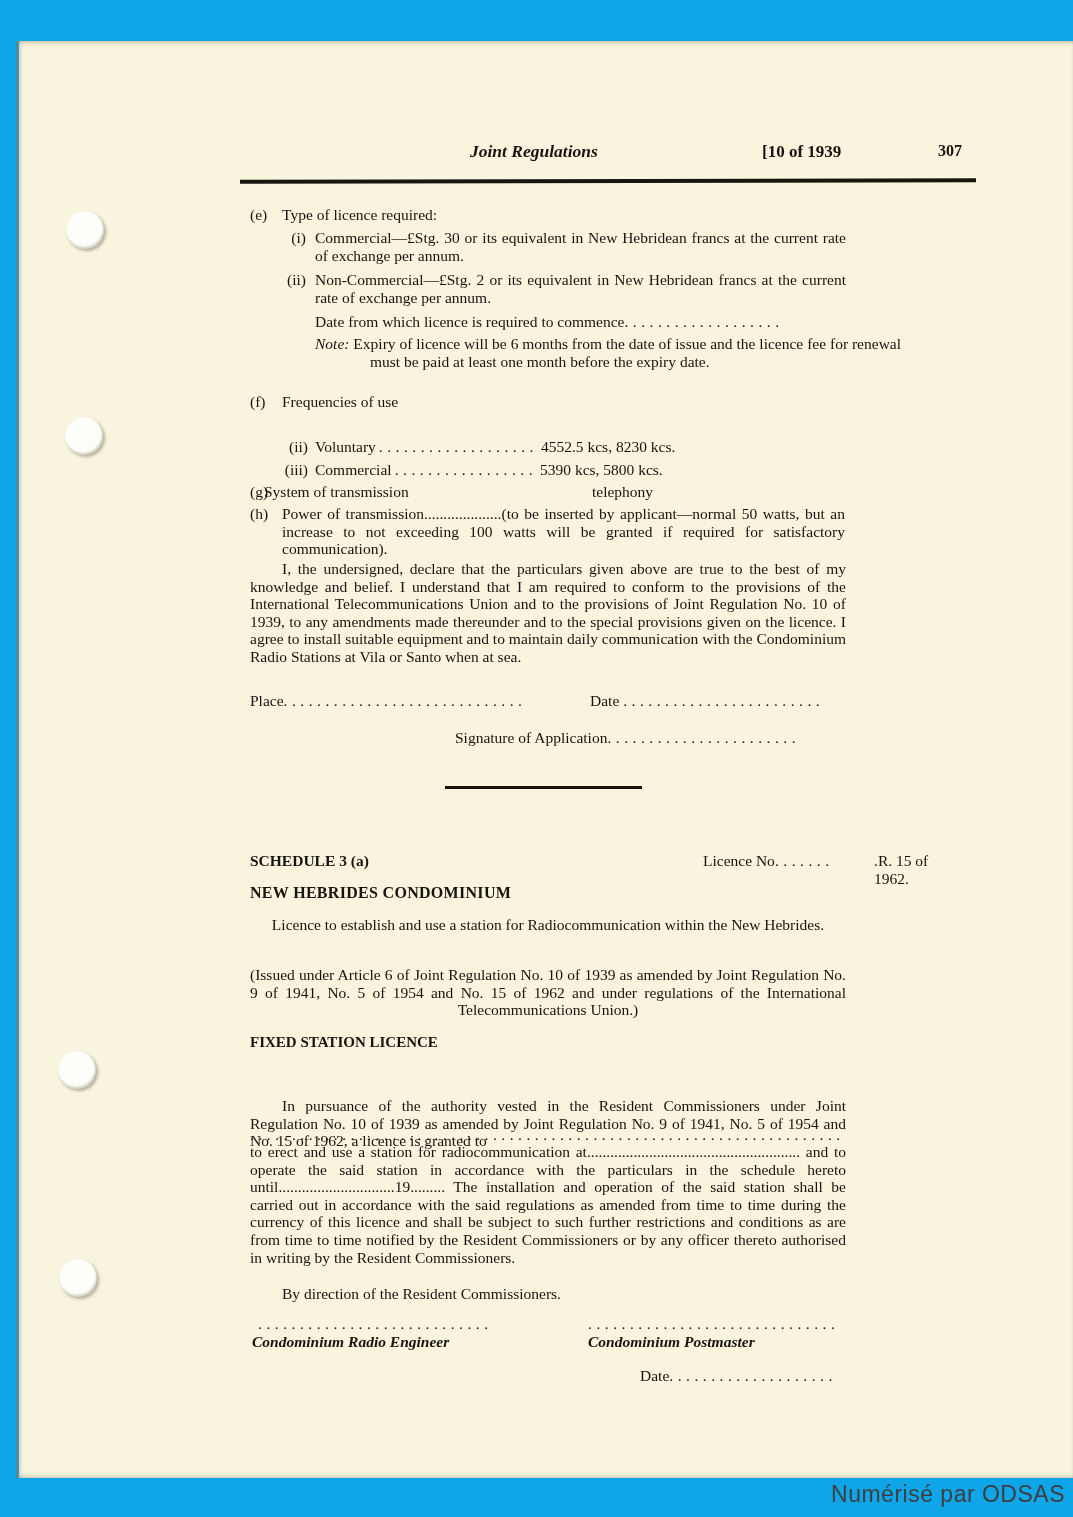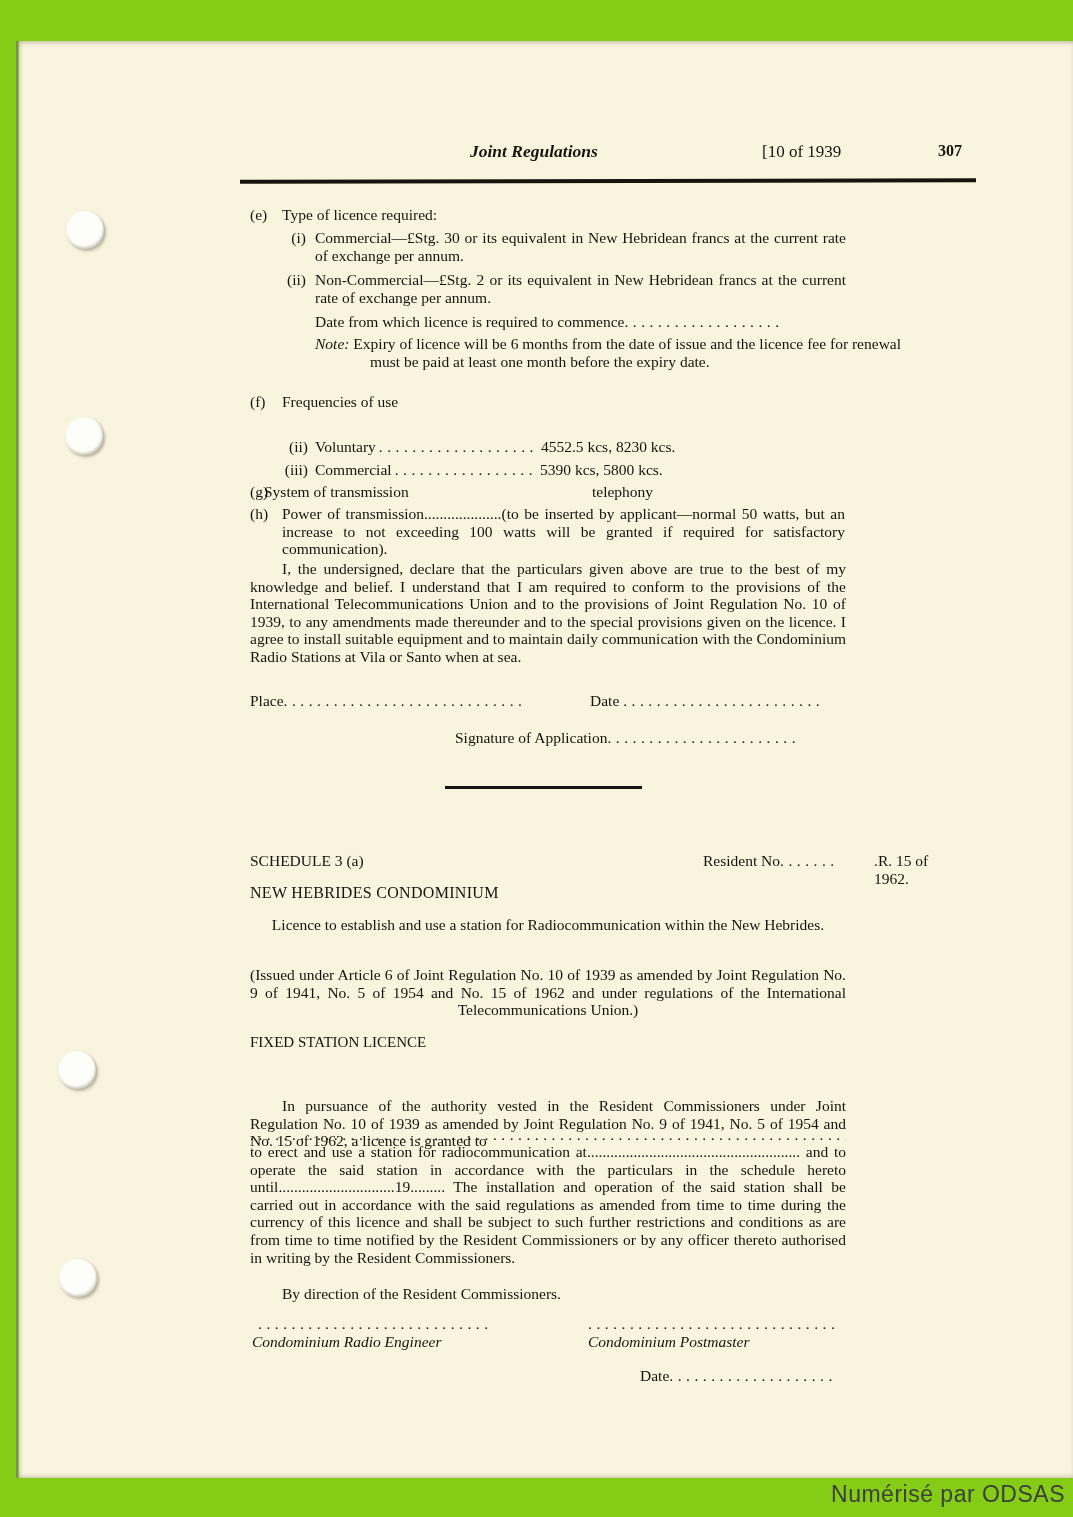--- a/index.html
+++ b/index.html
@@ -6,36 +6,36 @@
     --paper:#f8f4de;
     --ink:#17140f;
     --wm:#3e3e3e;
   }
   html,body{margin:0;padding:0;}
   body{
     width:1073px;height:1517px;background:#ffffff;
     font-family:"Liberation Serif","DejaVu Serif",serif;
     color:var(--ink);
   }
-  #page{position:relative;width:1073px;height:1517px;overflow:hidden;background:#84cc16;}
+  #page{position:relative;width:1073px;height:1517px;overflow:hidden;background:#0ea5e9;}
   .paper{
     position:absolute;left:19px;top:41px;width:1054px;height:1437px;
     background:var(--paper);
     box-shadow: inset 0 4px 5px -3px rgba(110,102,80,.45),
                 inset 0 -4px 5px -3px rgba(110,102,80,.35),
                 inset 3px 0 4px -2px rgba(110,102,80,.25);
   }
   .edge-line{position:absolute;left:16px;top:41px;width:2px;height:1437px;background:#7d7b72;opacity:.8;}
   .hole{
     position:absolute;width:38px;height:38px;border-radius:50%;
     background:#fdfdf9;
     box-shadow: 2px 2px 3px rgba(120,112,90,.5), inset -1px -2px 2px rgba(120,112,90,.3);
   }
   .t{position:absolute;font-size:15.5px;line-height:17.6px;}
-  .b{font-weight:normal;}
+  .b{font-weight:bold;}
   .i{font-style:italic;}
   .just{text-align:justify;}
   .justc{text-align:justify;text-align-last:center;}
   .ind{text-indent:32px;}
   .ctr{text-align:left;}
   .dots{letter-spacing:4.5px;}
   .rule{position:absolute;background:var(--ink);}
   .hang{padding-left:55px;text-indent:-55px;}
   .flabel{display:inline-block;width:36px;text-align:right;margin-right:7px;}
   .fdots{letter-spacing:4.5px;margin:0 3px;}
@@ -106,21 +106,21 @@
     <span>Date</span> <span class="dots">........................</span>
   </div>
   <div class="t" style="left:455px;top:729px;white-space:nowrap;">
     <span>Signature of Application</span><span class="dots">.......................</span>
   </div>
 
   <div class="rule" style="left:445px;top:786px;width:197px;height:3px;"></div>
 
   <div class="t b" style="left:250px;top:852px;">SCHEDULE 3 (a)</div>
   <div class="t" style="left:703px;top:852px;white-space:nowrap;">
-    <span>Resident No</span><span class="dots">.......</span>
+    <span>Licence No</span><span class="dots">.......</span>
   </div>
   <div class="t" style="left:874px;top:852px;width:110px;line-height:18px;">
     <span>.R. 15 of</span><br>
     <span>1962.</span>
   </div>
 
   <div class="t b ctr" style="left:250px;top:884px;width:596px;font-size:16px;letter-spacing:.3px;">NEW HEBRIDES CONDOMINIUM</div>
 
   <div class="t justc" style="left:250px;top:916px;width:596px;">Licence to establish and use a station for Radiocommunication within the New Hebrides.</div>
 

